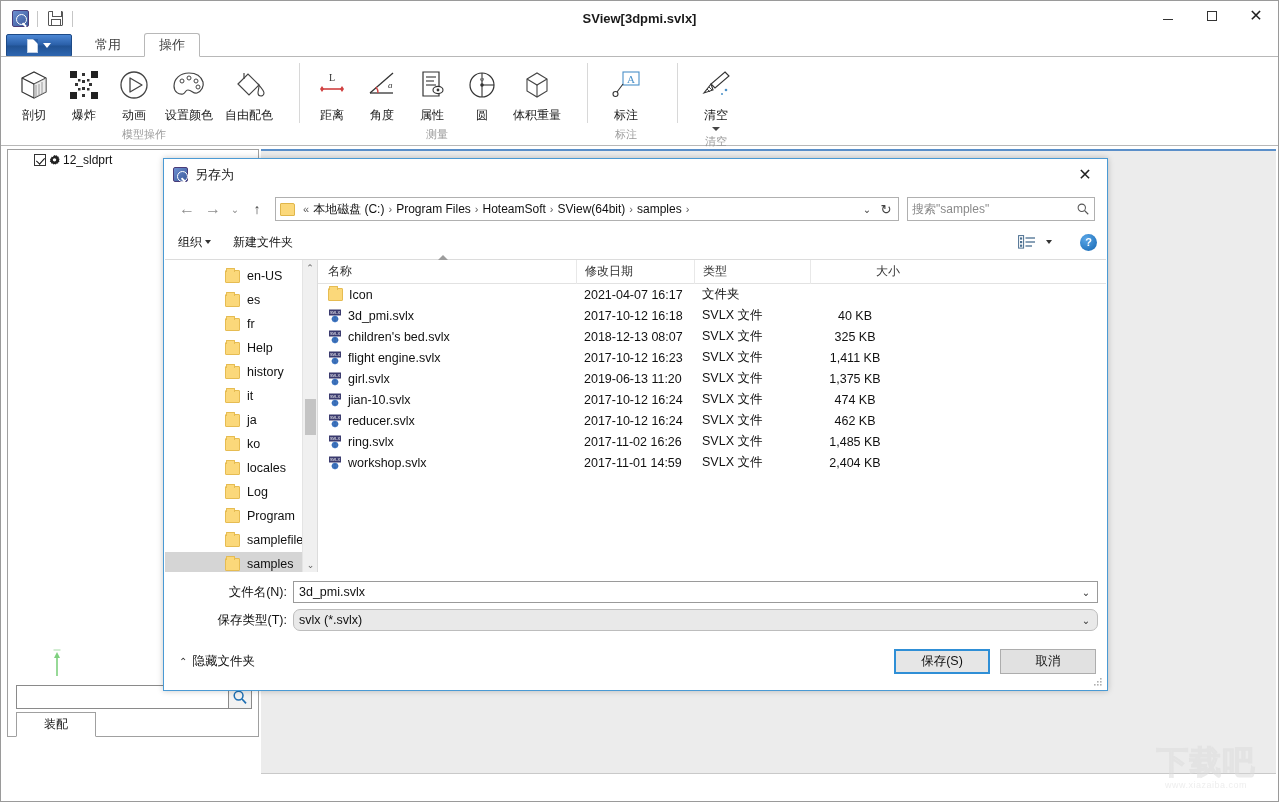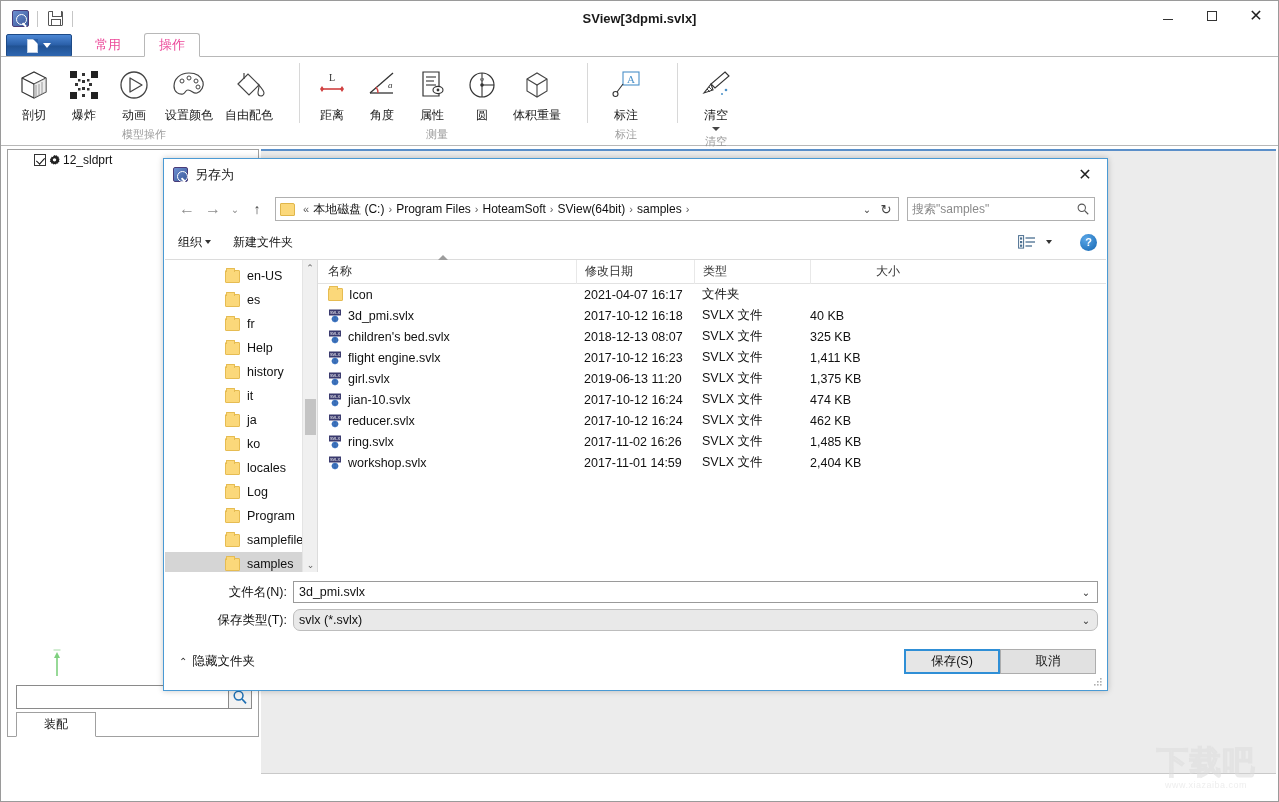--- a/index.html
+++ b/index.html
@@ -113,21 +113,21 @@
   .file-doc::after {
     content: ""; position: absolute; right: -1px; top: -1px;
     border-width: 0 5px 5px 0; border-style: solid;
     border-color: transparent #2a5fa8 transparent transparent;
   }
   .file-caret {
     width: 0; height: 0; border-left: 4px solid transparent;
     border-right: 4px solid transparent; border-top: 5px solid #ffffff;
   }
   .rtab {
-    height: 24px; padding: 0 14px; font-size: 13px; color: #ec4899;
+    height: 24px; padding: 0 14px; font-size: 13px; color: #404040;
     display: flex; align-items: center; margin-left: 8px;
     border: 1px solid transparent;
   }
   .rtab.active {
     background: #ffffff;
     border: 1px solid #b8b8b8; border-bottom: 1px solid #ffffff;
     border-radius: 3px 3px 0 0;
     position: relative; z-index: 3;
   }
 
@@ -354,21 +354,21 @@
     position: absolute; left: 120px; top: -5px;
     width: 0; height: 0; border-left: 5px solid transparent;
     border-right: 5px solid transparent; border-bottom: 5px solid #9d9d9d;
   }
   .file-row {
     height: 21px; display: flex; align-items: center; font-size: 12.5px; color: #111;
   }
   .fr-name { width: 258px; padding-left: 10px; display: flex; align-items: center; gap: 6px; }
   .fr-date { width: 118px; padding-left: 8px; }
   .fr-type { width: 116px; padding-left: 8px; }
-  .fr-size { width: 98px; padding-right: 8px; text-align: left; }
+  .fr-size { width: 98px; padding-right: 8px; text-align: center; }
   .svlx-ico {
     width: 14px; height: 14px; flex: none; position: relative;
   }
 
   .dlg-fields {
     position: absolute; left: 1px; right: 1px; top: 414px; height: 62px;
     padding: 8px 8px 0 8px;
   }
   .field-row { display: flex; align-items: center; height: 22px; margin-bottom: 6px; }
   .field-label {
@@ -385,21 +385,21 @@
   .field-caret {
     width: 18px; text-align: center; font-size: 10px; color: #333;
   }
 
   .dlg-footer {
     position: absolute; left: 1px; right: 1px; bottom: 1px; height: 55px;
     display: flex; align-items: center; padding: 0 10px 0 14px;
   }
   .hide-folders { display: flex; align-items: center; gap: 5px; font-size: 12.5px; color: #111; }
   .hf-caret { font-size: 10px; color: #333; }
-  .foot-btns { margin-left: auto; display: flex; gap: 0; align-items: flex-end; }
+  .foot-btns { margin-left: auto; display: flex; gap: 10px; align-items: flex-end; }
   .btn {
     width: 96px; height: 25px; font-size: 12.5px; color: #111;
     display: flex; align-items: center; justify-content: center;
     background: #e1e1e1; border: 1px solid #adadad;
   }
   .btn.primary {
     background: #e6e6e6; border: 1px solid #2f8fd6; outline: 1px solid #2f8fd6;
     outline-offset: -2px;
   }
   .grip {

